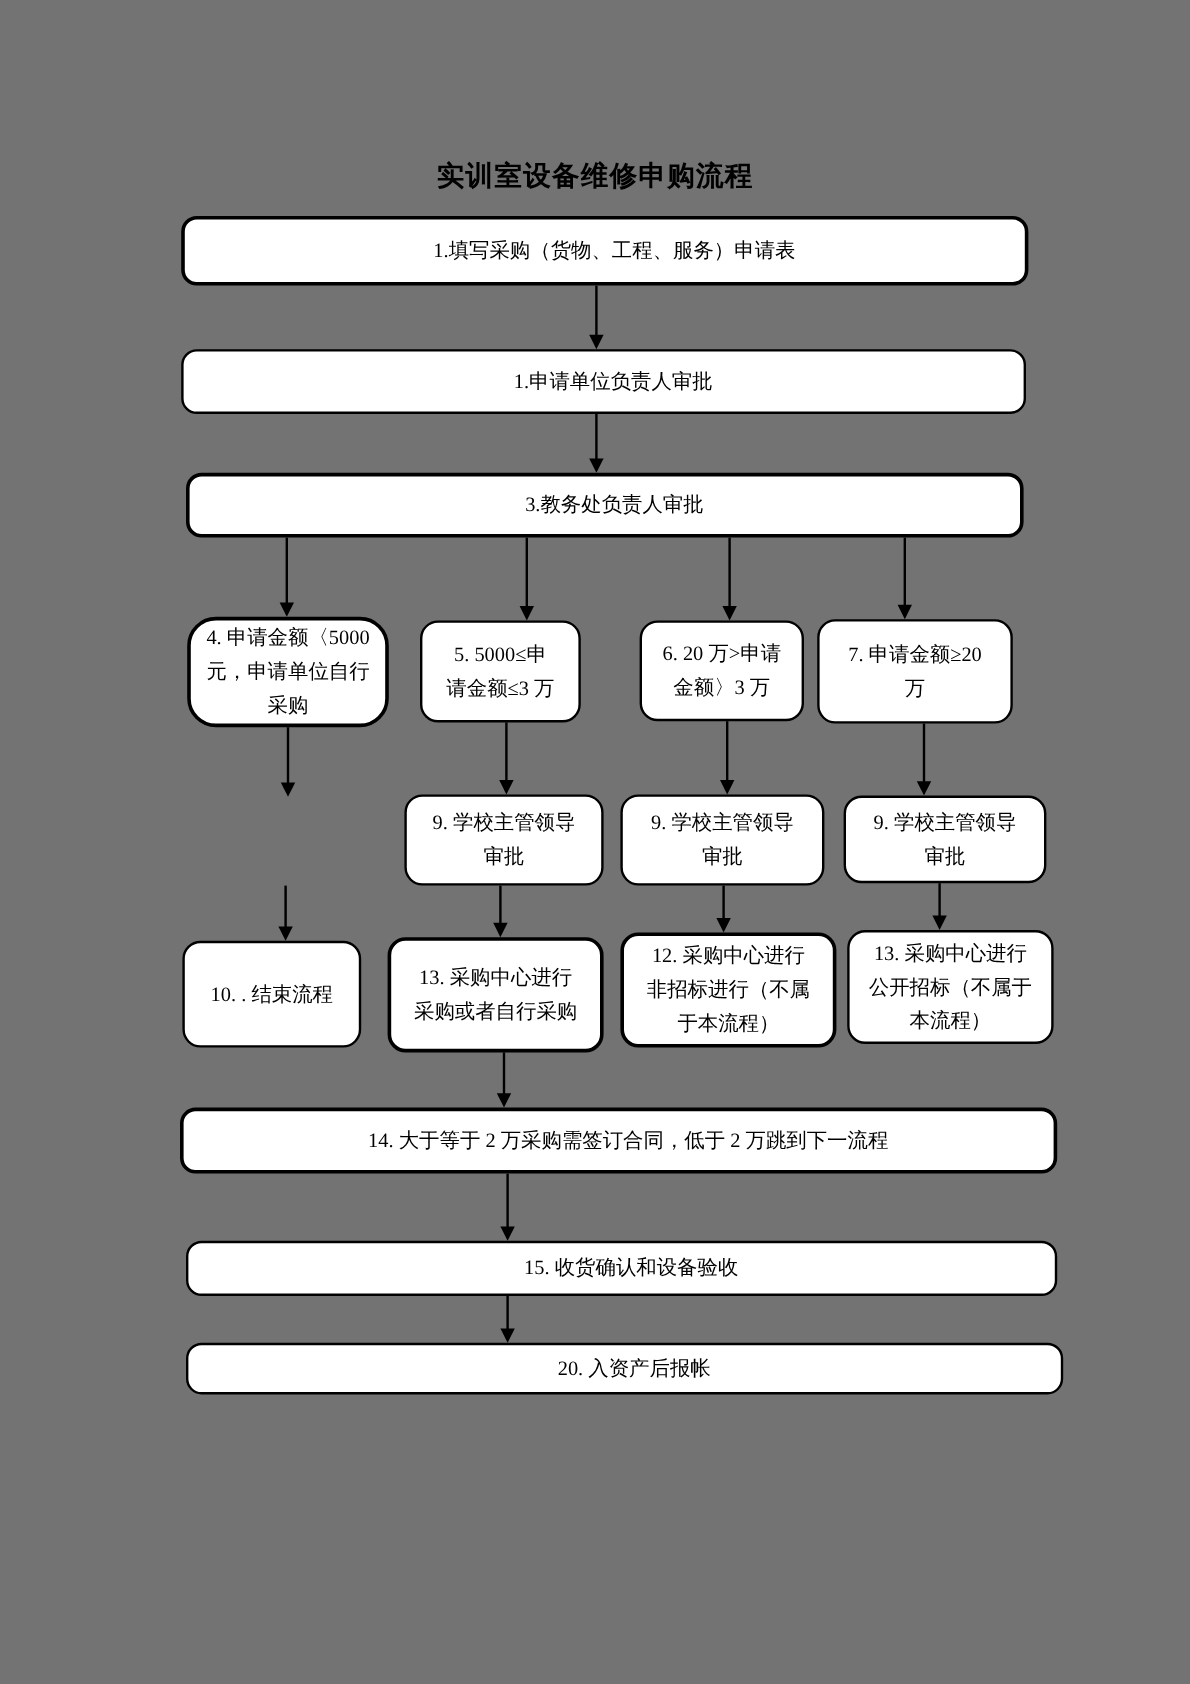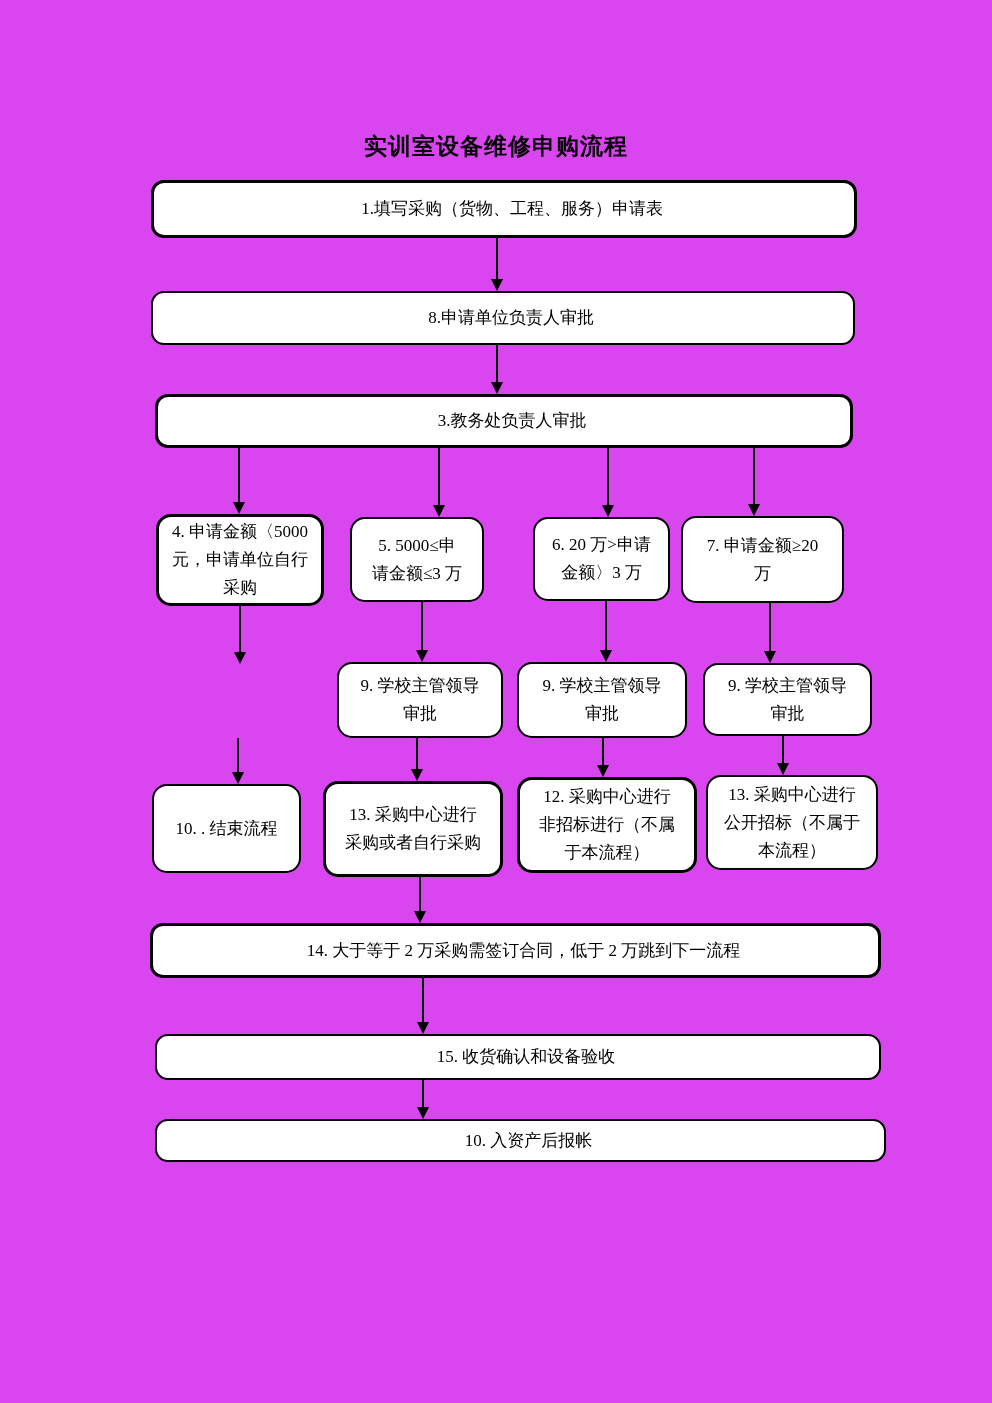--- a/index.html
+++ b/index.html
@@ -4,21 +4,21 @@
 <style>
   html, body {
     margin: 0;
     padding: 0;
     background: #ffffff;
   }
   .page {
     position: relative;
     width: 992px;
     height: 1403px;
-    background: #d946ef;
+    background: #737373;
     font-family: "Liberation Serif", "DejaVu Serif", serif;
     color: #000000;
     overflow: hidden;
   }
   .title {
     position: absolute;
     left: 0;
     top: 131px;
     width: 992px;
     text-align: center;
@@ -69,24 +69,24 @@
   }
 </style>
 </head>
 <body>
 
 <div class="page">
 
   <div class="title">实训室设备维修申购流程</div>
 
   <div class="node wide thick" style="left:151px; top:180px; width:706px; height:58px;">1.填写采购（货物、工程、服务）申请表</div>
-  <div class="node wide" style="left:151px; top:291px; width:704px; height:54px;">8.申请单位负责人审批</div>
+  <div class="node wide" style="left:151px; top:291px; width:704px; height:54px;">1.申请单位负责人审批</div>
   <div class="node wide thick" style="left:155px; top:394px; width:698px; height:54px;">3.教务处负责人审批</div>
 
-  <div class="node thick" style="left:156px; top:514px; width:168px; height:92px;">4. 申请金额〈5000
+  <div class="node thick" style="left:156px; top:514px; width:168px; height:92px;border-radius:24px;">4. 申请金额〈5000
 元，申请单位自行
 采购</div>
   <div class="node" style="left:350px; top:517px; width:134px; height:85px;">5. 5000≤申
 请金额≤3 万</div>
   <div class="node" style="left:533px; top:517px; width:137px; height:84px;">6. 20 万&gt;申请
 金额〉3 万</div>
   <div class="node" style="left:681px; top:516px; width:163px; height:87px;">7. 申请金额≥20
 万</div>
 
   <div class="node" style="left:337px; top:662px; width:166px; height:76px;">9. 学校主管领导
@@ -101,21 +101,21 @@
 采购或者自行采购</div>
   <div class="node thick" style="left:517px; top:777px; width:180px; height:96px;">12. 采购中心进行
 非招标进行（不属
 于本流程）</div>
   <div class="node" style="left:706px; top:775px; width:172px; height:95px;">13. 采购中心进行
 公开招标（不属于
 本流程）</div>
 
   <div class="node wide thick" style="left:150px; top:923px; width:731px; height:55px;">14. 大于等于 2 万采购需签订合同，低于 2 万跳到下一流程</div>
   <div class="node wide" style="left:155px; top:1034px; width:726px; height:46px;">15. 收货确认和设备验收</div>
-  <div class="node wide" style="left:155px; top:1119px; width:731px; height:43px;">10.  入资产后报帐</div>
+  <div class="node wide" style="left:155px; top:1119px; width:731px; height:43px;">20.  入资产后报帐</div>
 
   <div class="arrow" style="left:491px; top:238px; height:53px;">
       <div class="shaft"></div>
       <div class="head"></div>
     </div>
   <div class="arrow" style="left:491px; top:345px; height:49px;">
       <div class="shaft"></div>
       <div class="head"></div>
     </div>
 

